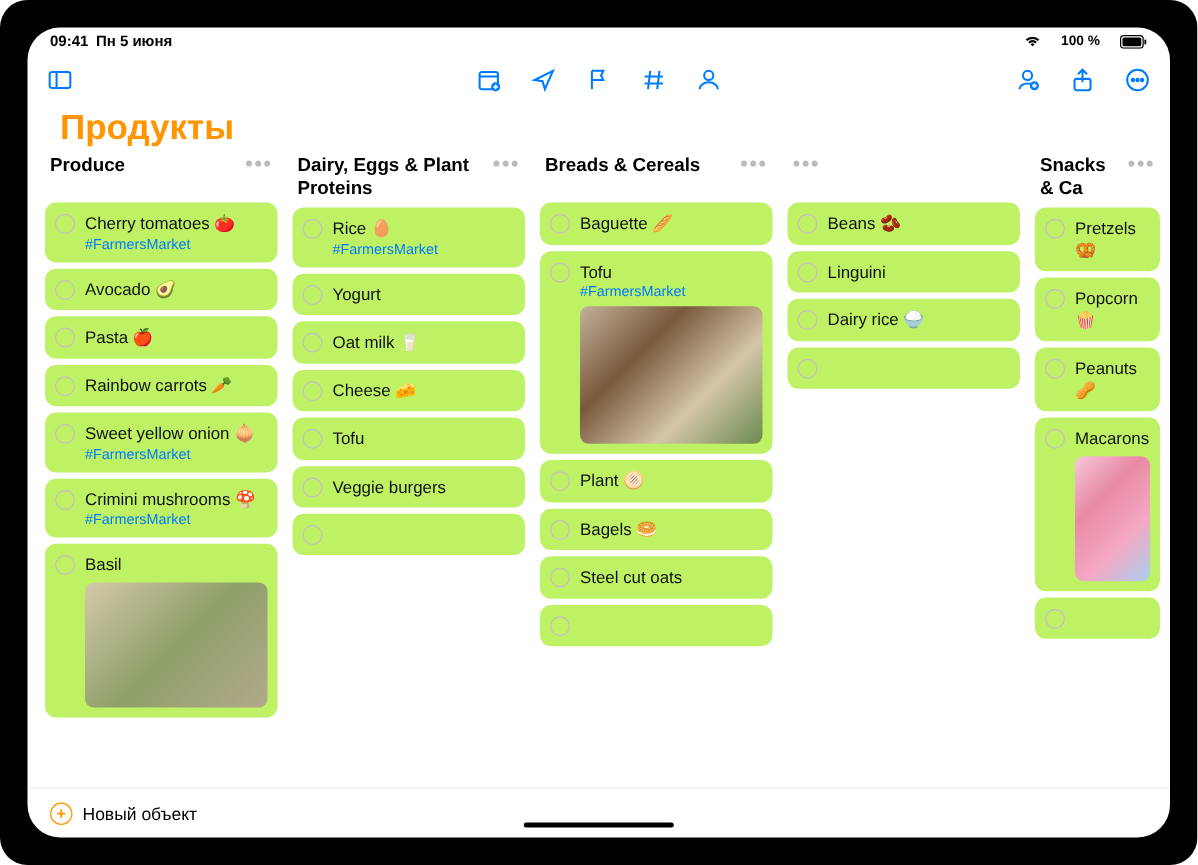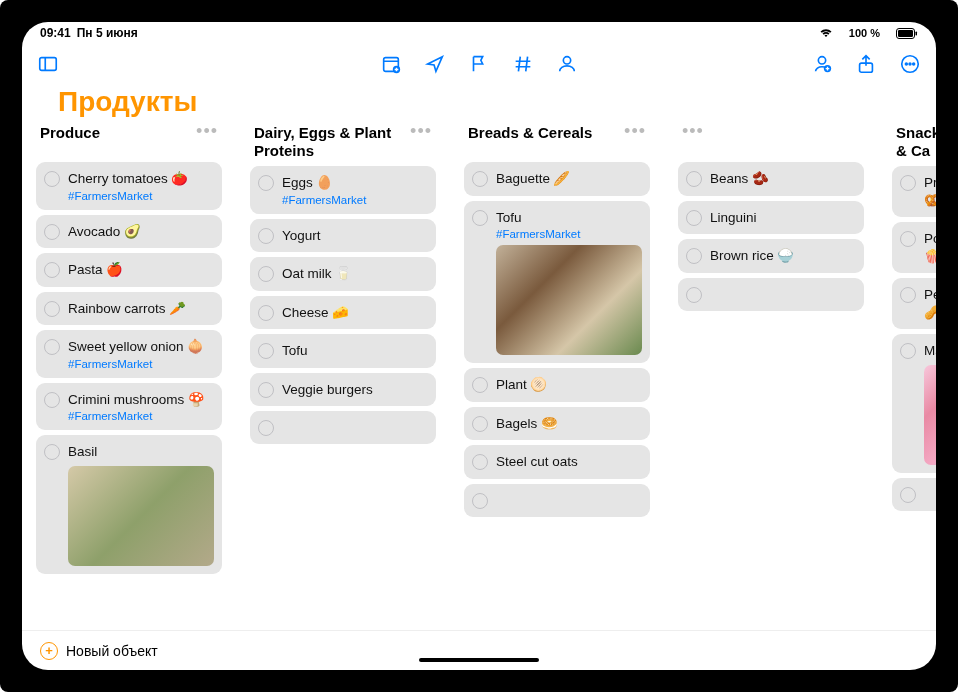--- a/index.html
+++ b/index.html
@@ -1,21 +1,21 @@
 <!DOCTYPE html>
 <html><head>
 <meta charset="utf-8">
 <style>
 * { margin: 0; padding: 0; box-sizing: border-box; }
 body { background: #fff; font-family: -apple-system, BlinkMacSystemFont, "Segoe UI", sans-serif; }
 
 .device {
   width: 958px; height: 692px;
   background: #000;
-  border-radius: 8px;
+  border-radius: 22px;
   padding: 22px;
   position: relative;
   margin: 0 auto;
 }
 .screen {
   width: 100%; height: 100%;
   background: #fff;
   border-radius: 26px;
   overflow: hidden;
   position: relative;
@@ -51,28 +51,28 @@
   display: flex; gap: 20px; align-items: center;
 }
 .toolbar-center { position:absolute; left:50%; transform:translateX(-50%); }
 .toolbar-right { margin-left:auto; }
 .tb-btn { color:#007AFF; display:flex; align-items:center; justify-content:center; width:24px; height:24px; }
 .tb-btn svg { width:22px; height:22px; }
 
 .title {
   font-size: 28px;
   font-weight: 700;
-  padding: 2px 36px 6px;
+  padding: 2px 26px 6px;
 }
 
 .board {
   flex: 1;
   overflow-x: hidden;
   display: flex;
-  gap: 28px;
+  gap: 12px;
   padding: 0 16px 0 14px;
 }
 .column {
   width: 186px;
   flex: 0 0 186px;
   display: flex;
   flex-direction: column;
 }
 .column:last-child { width:100px; flex:0 0 100px; overflow:hidden; }
 .col-head {
@@ -85,21 +85,21 @@
 .col-title {
   font-size: 15px;
   font-weight: 700;
   line-height: 1.2;
   padding-right: 6px;
 }
 .col-more { color:#bbb; font-size:18px; letter-spacing:1px; line-height:14px; }
 
 .items { display:flex; flex-direction:column; gap:5px; }
 .card {
-  background: #e5e5e5;
+  background: #bef264;
   border-radius: 9px;
   padding: 8px 8px;
   display: flex;
   gap: 8px;
   align-items: flex-start;
 }
 .circle {
   width: 16px; height: 16px;
   border: 1.5px solid #c0c0c4;
   border-radius: 50%;
@@ -307,21 +307,21 @@
         </div>
         <div class="column">
           <div class="col-head">
             <div class="col-title">Dairy, Eggs &amp; Plant Proteins</div>
             <div class="col-more">•••</div>
           </div>
           <div class="items">
             <div class="card">
               <div class="circle"></div>
               <div class="card-body">
-                <div class="card-label">Eggs 🥚</div>
+                <div class="card-label">Rice 🥚</div>
                 <div class="card-tag">#FarmersMarket</div>
               </div>
             </div>
             <div class="card">
               <div class="circle"></div>
               <div class="card-body">
                 <div class="card-label">Yogurt</div>
               </div>
             </div>
             <div class="card">
@@ -415,21 +415,21 @@
             </div>
             <div class="card">
               <div class="circle"></div>
               <div class="card-body">
                 <div class="card-label">Linguini</div>
               </div>
             </div>
             <div class="card">
               <div class="circle"></div>
               <div class="card-body">
-                <div class="card-label">Brown rice 🍚</div>
+                <div class="card-label">Dairy rice 🍚</div>
               </div>
             </div>
             <div class="card empty">
               <div class="circle"></div>
               <div class="card-body">
                 <div class="card-label"> </div>
               </div>
             </div>
           </div>
         </div>

